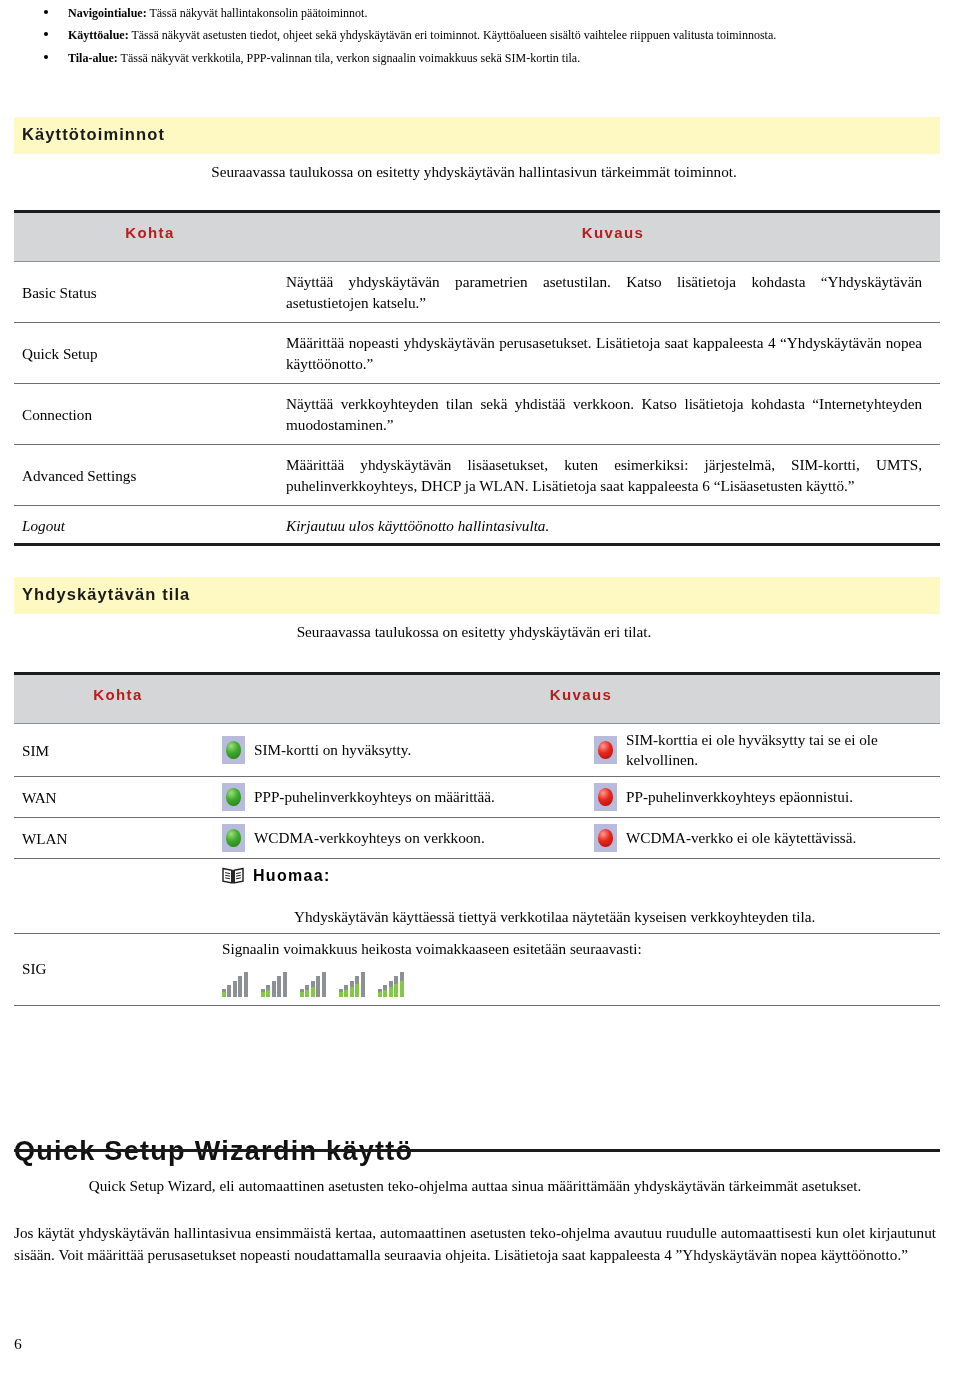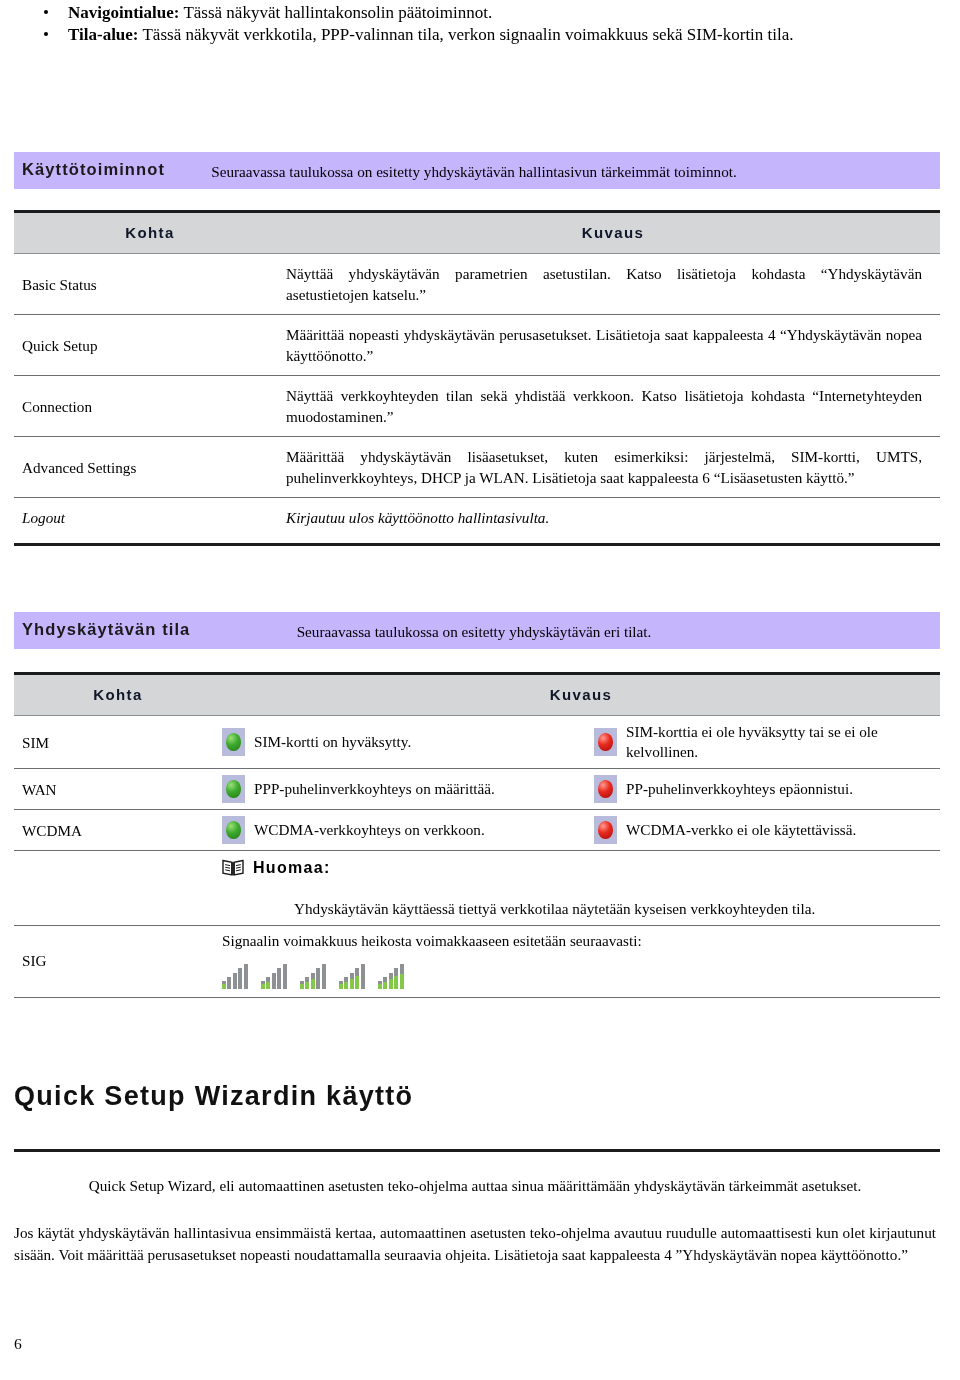--- a/index.html
+++ b/index.html
@@ -29,21 +29,21 @@
     left: 14px;
     top: 2px;
     width: 932px;
     list-style: none;
     margin: 0;
     padding: 0;
   }
   .bullets li {
     position: relative;
     padding-left: 54px;
-    font-size: 17px;
+    font-size: 12px;
     line-height: 22.4px;
     margin: 0 0 0 0;
     text-align: left;
   }
   .bullets li .dot {
     position: absolute;
     left: 30px;
     top: 8px;
     width: 4px;
     height: 4px;
@@ -51,22 +51,21 @@
     border-radius: 50%;
   }
   .bullets b { font-weight: bold; }
 
   
   .band {
     position: absolute;
     left: 14px;
     width: 926px;
     height: 37px;
-    background: #c4b5fd;
-    margin-top: 35px;
+    background: #fef9c3;
   }
   .band .band-text {
     position: absolute;
     left: 8px;
     top: 8px;
     font-family: "Liberation Sans", "DejaVu Sans", sans-serif;
     font-weight: bold;
     font-size: 16.5px;
     letter-spacing: 1.1px;
     color: #1a1a1a;
@@ -84,23 +83,23 @@
     position: absolute;
     border-collapse: collapse;
     table-layout: fixed;
   }
   .tbl .hdr-row td {
     background: #d5d6d8;
     font-family: "Liberation Sans", "DejaVu Sans", sans-serif;
     font-weight: bold;
     font-size: 15px;
     letter-spacing: 1.4px;
-    color: #0f172a;
+    color: #b91c1c;
     text-align: center;
-    padding: 9px 0 10px 0;
+    padding: 9px 0 18px 0;
   }
   .tbl .hdr-row {
     border-top: 3px solid #1c1c1c;
     border-bottom: 1px solid #8d8f91;
   }
   .tbl td {
     vertical-align: middle;
     font-size: 15.2px;
     line-height: 21px;
   }
@@ -229,20 +228,24 @@
 </style>
 </head>
 <body>
 
 <div class="page">
 
   <ul class="bullets">
     <li>
       <span class="dot"></span>
       <b>Navigointialue:</b><span> Tässä näkyvät hallintakonsolin päätoiminnot.</span>
+    </li>
+    <li>
+      <span class="dot"></span>
+      <b>Käyttöalue:</b><span> Tässä näkyvät asetusten tiedot, ohjeet sekä yhdyskäytävän eri toiminnot. Käyttöalueen sisältö vaihtelee riippuen valitusta toiminnosta.</span>
     </li>
     <li>
       <span class="dot"></span>
       <b>Tila-alue:</b><span> Tässä näkyvät verkkotila, PPP-valinnan tila, verkon signaalin voimakkuus sekä SIM-kortin tila.</span>
     </li>
   </ul>
 
   <div class="band" style="top:117px;">
     <span class="band-text">Käyttötoiminnot</span>
   </div>
@@ -327,21 +330,21 @@
         </td>
         <td>
           <div class="statecell">
             <span class="led red"></span>
             <span class="txt">PP-puhelinverkkoyhteys epäonnistui.</span>
           </div>
         </td>
       </tr>
 
       <tr class="srow">
-        <td class="label">WCDMA</td>
+        <td class="label">WLAN</td>
         <td>
           <div class="statecell">
             <span class="led green"></span>
             <span class="txt">WCDMA-verkkoyhteys on verkkoon.</span>
           </div>
         </td>
         <td>
           <div class="statecell">
             <span class="led red"></span>
             <span class="txt">WCDMA-verkko ei ole käytettävissä.</span>
@@ -410,21 +413,21 @@
                 <i style="height: 16.4px; left: 10.8px; background: linear-gradient(rgb(142, 145, 148) 0px, rgb(142, 145, 148) 38%, rgb(132, 200, 74) 38%, rgb(132, 200, 74) 100%);"></i>
                 <i style="height: 20.6px; left: 16.2px; background: linear-gradient(rgb(142, 145, 148) 0px, rgb(142, 145, 148) 38%, rgb(132, 200, 74) 38%, rgb(132, 200, 74) 100%);"></i>
                 <i style="height: 24.8px; left: 21.6px; background: linear-gradient(rgb(142, 145, 148) 0px, rgb(142, 145, 148) 38%, rgb(132, 200, 74) 38%, rgb(132, 200, 74) 100%);"></i>
               </span>
           </div>
         </td>
       </tr>
     </tbody>
   </table>
 
-  <div class="h1" style="top:1081px;">Quick Setup Wizardin käyttö</div>
+  <div class="h1" style="top:1136px;">Quick Setup Wizardin käyttö</div>
   <div class="h1rule" style="top:1149px;"></div>
 
   <div class="para" style="left:14px; top:1175px; width:922px;">Quick Setup Wizard, eli automaattinen asetusten teko-ohjelma auttaa sinua määrittämään yhdyskäytävän tärkeimmät asetukset.</div>
 
   <div class="para" style="left:14px; top:1222px; width:922px; text-align:justify;">Jos käytät yhdyskäytävän hallintasivua ensimmäistä kertaa, automaattinen asetusten teko-ohjelma avautuu ruudulle automaattisesti kun olet kirjautunut sisään. Voit määrittää perusasetukset nopeasti noudattamalla seuraavia ohjeita. Lisätietoja saat kappaleesta 4 ”Yhdyskäytävän nopea käyttöönotto.”</div>
 
   <div class="pageno" style="top:1335px;">6</div>
 
 </div>
 

